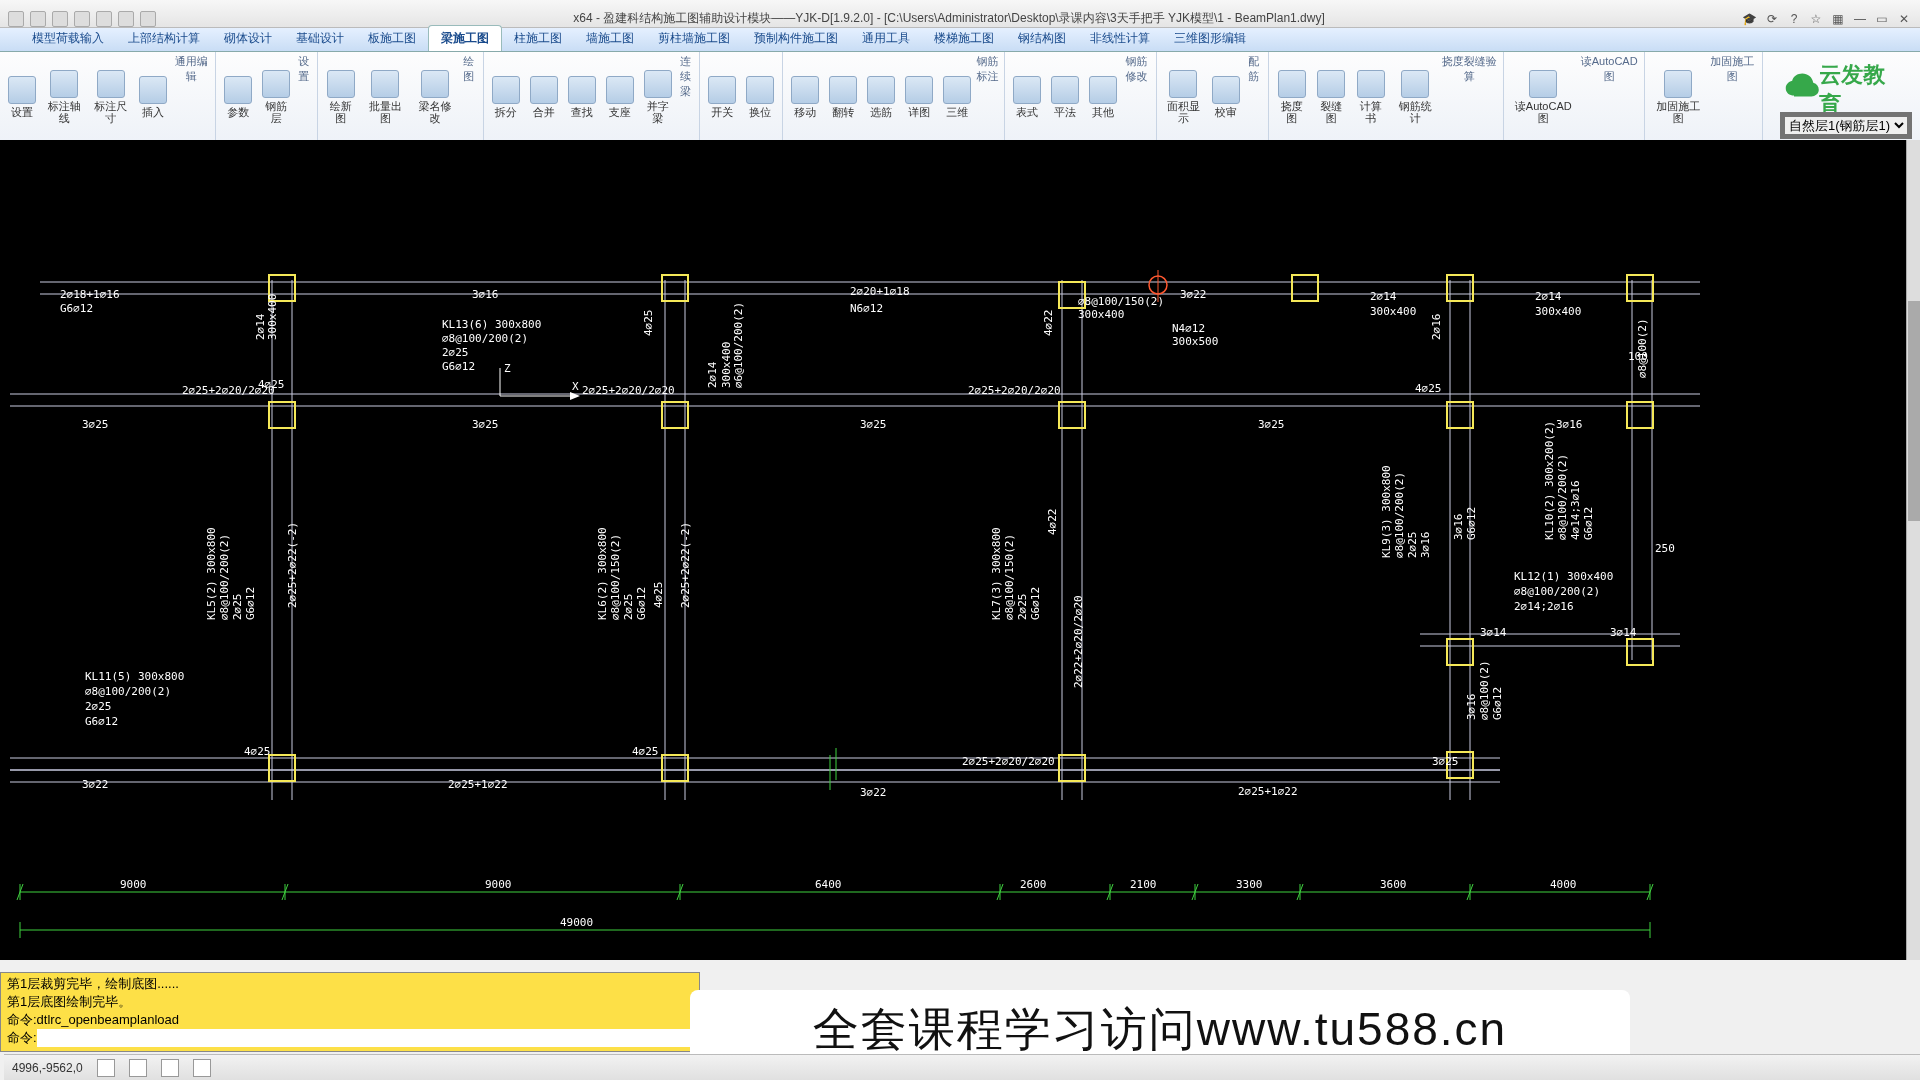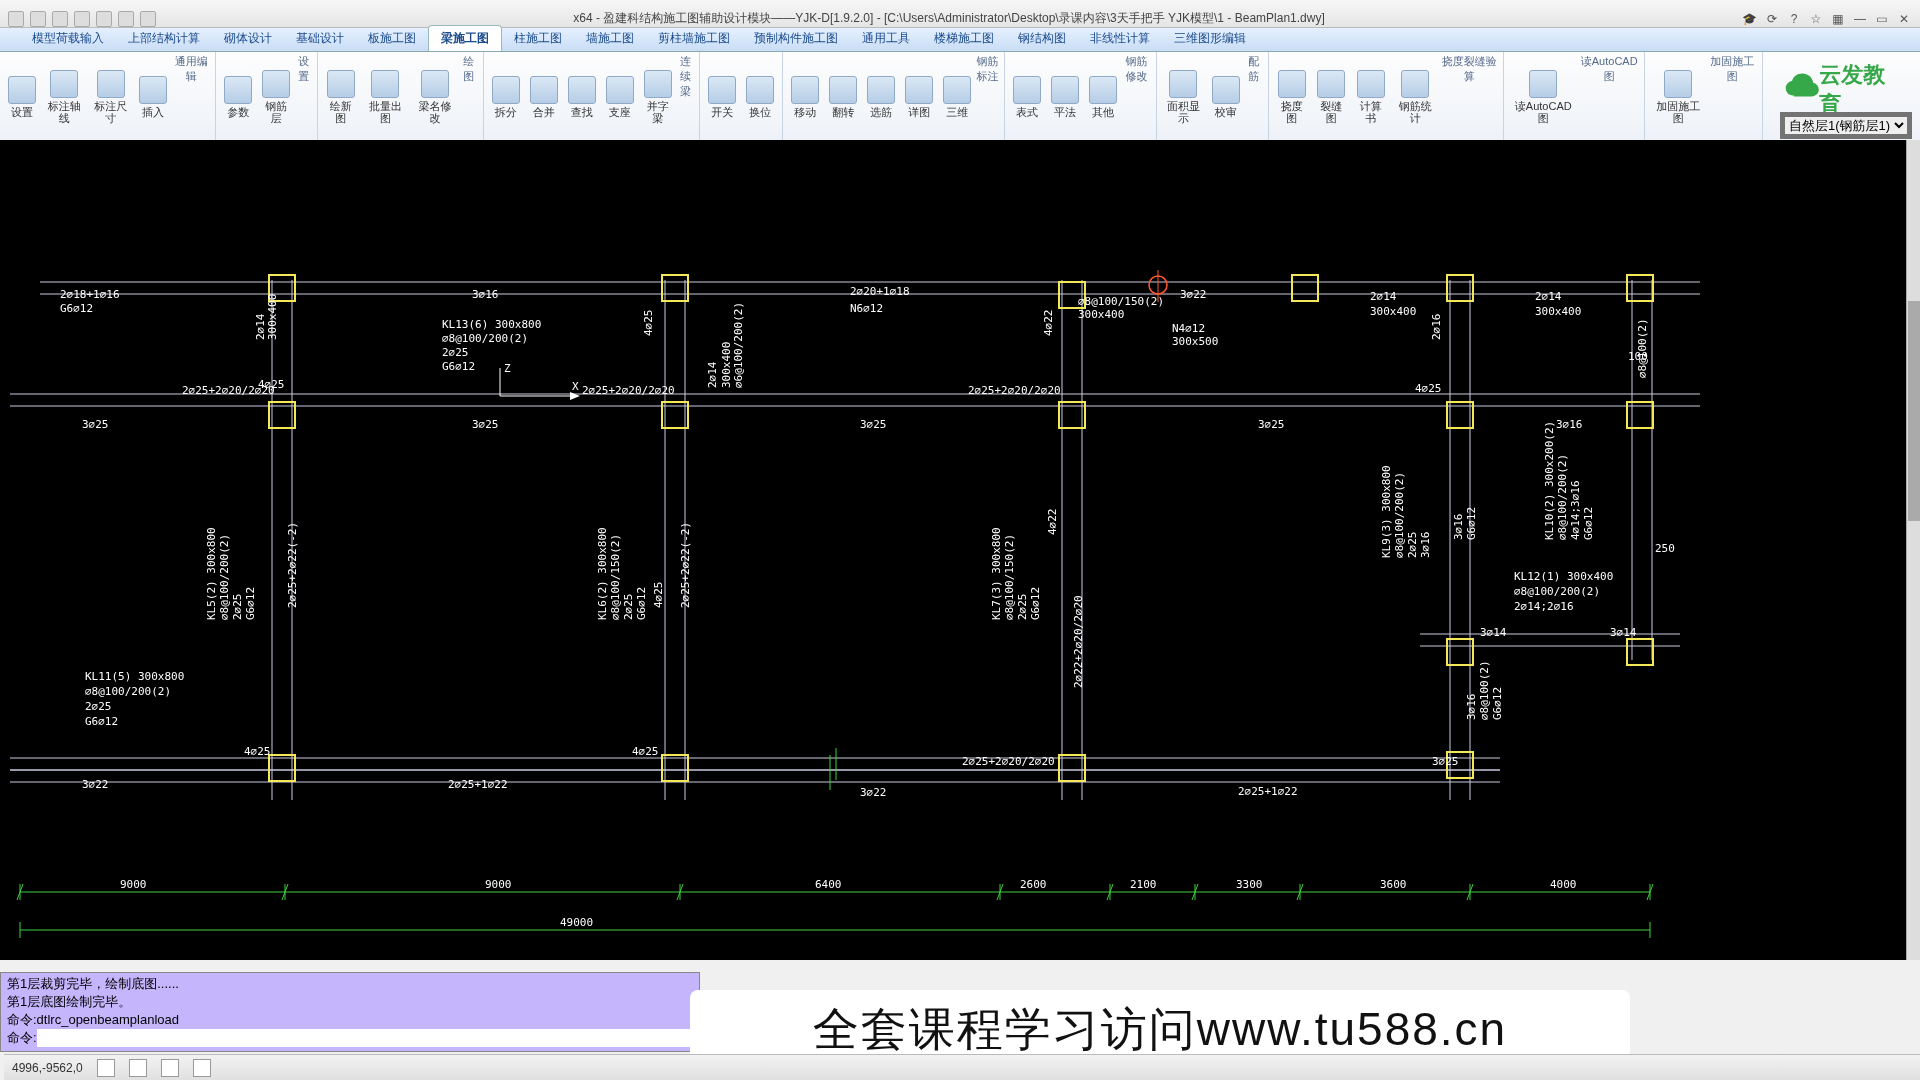--- a/index.html
+++ b/index.html
@@ -27,21 +27,21 @@
 .floor-select { position:absolute; right:8px; top:112px; font-size:11px;}
 .floor-select select { font-size:13px; border:5px solid #737373; }
 .canvas { position:absolute; left:0; top:140px; width:1920px; height:820px; background:#000; }
 .canvas svg { width:100%; height:100%; }
 .canvas text { font-family:"SimSun",monospace; fill:#fff; font-size:11px;}
 .beam { stroke:#c9cbe0; stroke-width:1; fill:none;}
 .col { stroke:#f5e858; stroke-width:2; fill:none;}
 .dim { stroke:#3fd13f; stroke-width:1; fill:none;}
 .dimtxt { fill:#3fd13f; font-size:12px;}
 .axis { stroke:#ff5830; stroke-width:1;}
-.cmdwin { position:absolute; left:0; bottom:28px; width:700px; height:80px; background:#c4b5fd; border:1px solid #888; font-family:"SimSun",monospace; font-size:13px; padding:2px 6px; line-height:18px; color:#000;}
+.cmdwin { position:absolute; left:0; bottom:28px; width:700px; height:80px; background:#fde047; border:1px solid #888; font-family:"SimSun",monospace; font-size:13px; padding:2px 6px; line-height:18px; color:#000;}
 .cmdwin .prompt { display:flex;}
 .cmdinput { border:none; outline:none; flex:1; font-family:inherit; font-size:inherit;}
 .status { position:absolute; left:4px; bottom:0; width:100%; height:26px; background:linear-gradient(#f2f2f2,#e0e0e0); border-top:1px solid #bbb; display:flex; align-items:center; padding:0 8px; font-size:12px; color:#333; gap:14px;}
 .status .sbtn { width:18px; height:18px; border:1px solid #999; background:#fff;}
 .ad-banner { position:absolute; left:690px; bottom:10px; width:940px; height:80px; background:#fff; border-radius:8px; display:flex; align-items:center; justify-content:center; font-size:46px; letter-spacing:2px; color:#111;}
 .scroll-v { position:absolute; right:0; top:140px; width:14px; height:820px; background:#ddd; border-left:1px solid #aaa;}
 .scroll-v .thumb { width:12px; height:220px; background:#aaa; margin:1px; position:relative; top:160px;}
 </style>
 </head>
 <body>

